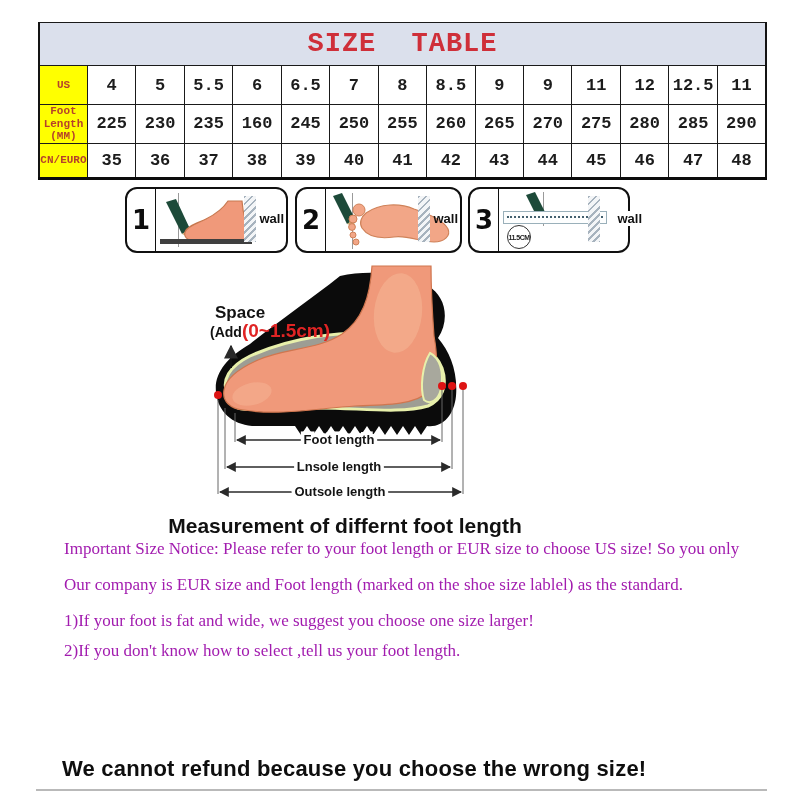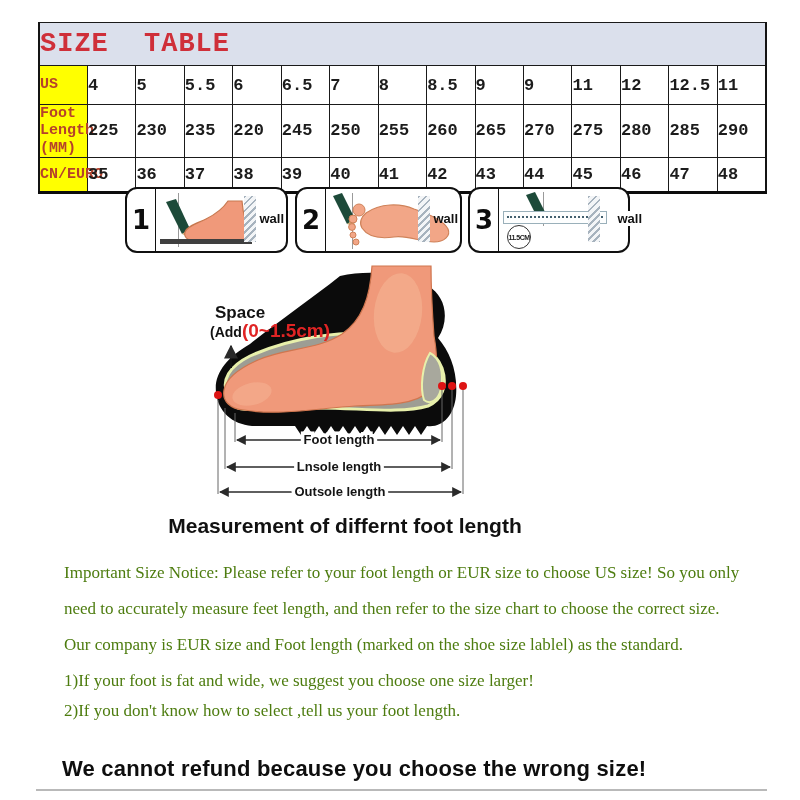--- a/index.html
+++ b/index.html
@@ -8,25 +8,25 @@
   :root{
     --title-red:#cf2f39; --label-red:#b5412b; --header-bg:#dbe0ec; --label-bg:#ffff00;
     --skin:#f0997a; --skin-dark:#d0764f; --skin-light:#f6b998; --insole:#9d9d94;
     --outline-green:#e8f0ab; --pencil:#1d4a39; --space-red:#e02424; --ink:#1c1c1c;
   }
   
   .size-table-wrap{position:absolute;left:38px;top:22px;width:729px;}
   table.size{border-collapse:collapse;width:100%;table-layout:fixed;
              border:2px solid #141414;border-top:1.5px solid #4a4a55;border-bottom:3px solid #0c0c0c;
              font-family:"Liberation Mono","DejaVu Sans Mono",monospace;}
-  table.size td{border:1.5px solid #1a1a1a;vertical-align:middle;padding:0;}
+  table.size td{border:1.5px solid #1a1a1a;text-align:center;vertical-align:middle;padding:0;}
   td.title-cell{height:42px;background:var(--header-bg);color:var(--title-red);
                 font-size:27px;font-weight:bold;word-spacing:18px;letter-spacing:1px;}
   td.lbl{width:120px;background:var(--label-bg);color:var(--label-red);
-         font-size:15px;font-weight:bold;line-height:1.15;padding:2px;margin-top:34px;}
+         font-size:11px;font-weight:bold;line-height:1.15;padding:2px;margin-top:34px;}
   td.val{font-size:17px;font-weight:bold;color:var(--ink);}
   tr.r1{height:39px;} tr.r2{height:38px;} tr.r3{height:35px;}
   
   .steps-row{position:absolute;left:125px;top:187px;height:66px;display:flex;}
   .panel{position:relative;border:2.5px solid #101010;border-radius:12px;background:#fff;
          box-sizing:border-box;height:66px;display:flex;}
   .panel.p1{width:163px;margin-right:7px;}
   .panel.p2{width:167px;margin-right:6px;}
   .panel.p3{width:162px;}
   .num{width:28px;border-right:1.8px solid #101010;display:flex;align-items:center;justify-content:center;
@@ -53,22 +53,22 @@
   
   .foot-diagram{position:absolute;left:190px;top:258px;width:290px;height:247px;}
   .space-t{font:bold 17px "Liberation Sans",sans-serif;fill:#121212;}
   .space-add{font:bold 14px "Liberation Sans",sans-serif;fill:#121212;}
   .space-red{font:bold 19px "Liberation Sans",sans-serif;fill:var(--space-red);}
   .alabel{font:bold 13px "Liberation Sans",sans-serif;fill:#141414;text-anchor:middle;
           paint-order:stroke;stroke:#ffffff;stroke-width:7px;}
   .caption{position:absolute;left:150px;top:508px;width:390px;text-align:center;
            font-weight:bold;font-size:21px;color:#111;margin-top:6px;}
   
-  .notice{position:absolute;left:64px;top:564px;width:700px;
-          font-family:"Liberation Serif",serif;font-size:17px;color:#4d7c0f;}
+  .notice{position:absolute;left:64px;top:540px;width:700px;
+          font-family:"Liberation Serif",serif;font-size:17px;color:#a21caf;}
   .notice p{margin:0 0 19px 0;line-height:1;}
   .notice p.tight{margin-bottom:13px;}
   .warning{position:absolute;left:62px;top:756px;font-weight:bold;font-size:22px;color:#0e0e0e;
            letter-spacing:0.2px;}
   .bottom-rule{position:absolute;left:36px;top:789px;width:731px;height:2px;background:#b9b9b9;}
 </style>
 </head>
 <body>
 
 <div class="size-table-wrap">
@@ -92,21 +92,21 @@
           <td class="val">11</td>
           <td class="val">12</td>
           <td class="val">12.5</td>
           <td class="val">11</td>
         </tr>
       <tr class="r2">
         <td class="lbl">Foot Length (MM)</td>
       <td class="val">225</td>
           <td class="val">230</td>
           <td class="val">235</td>
-          <td class="val">220</td>
+          <td class="val">160</td>
           <td class="val">245</td>
           <td class="val">250</td>
           <td class="val">255</td>
           <td class="val">260</td>
           <td class="val">265</td>
           <td class="val">270</td>
           <td class="val">275</td>
           <td class="val">280</td>
           <td class="val">285</td>
           <td class="val">290</td>
@@ -242,19 +242,18 @@
   <text class="alabel" x="149" y="186">Foot length</text>
   <text class="alabel" x="149" y="213">Lnsole length</text>
   <text class="alabel" x="150" y="238">Outsole length</text>
 </svg>
 </div>
 
 <div class="caption">Measurement of differnt foot length</div>
 
 <div class="notice" id="notice-lines">
     <p>Important Size Notice: Please refer to your foot length or EUR size to choose US size! So you only</p>
-    <p>need to accurately measure feet length, and then refer to the size chart to choose the correct size.</p>
     <p>Our company is EUR size and Foot length (marked on the shoe size lablel) as the standard.</p>
     <p class="tight">1)If your foot is fat and wide, we suggest you choose one size larger!</p>
     <p class="tight">2)If you don't know how to select ,tell us your foot length.</p>
   </div>
 <div class="warning">We cannot refund because you choose the wrong size!</div>
 <div class="bottom-rule"></div>
 
 </body></html>

